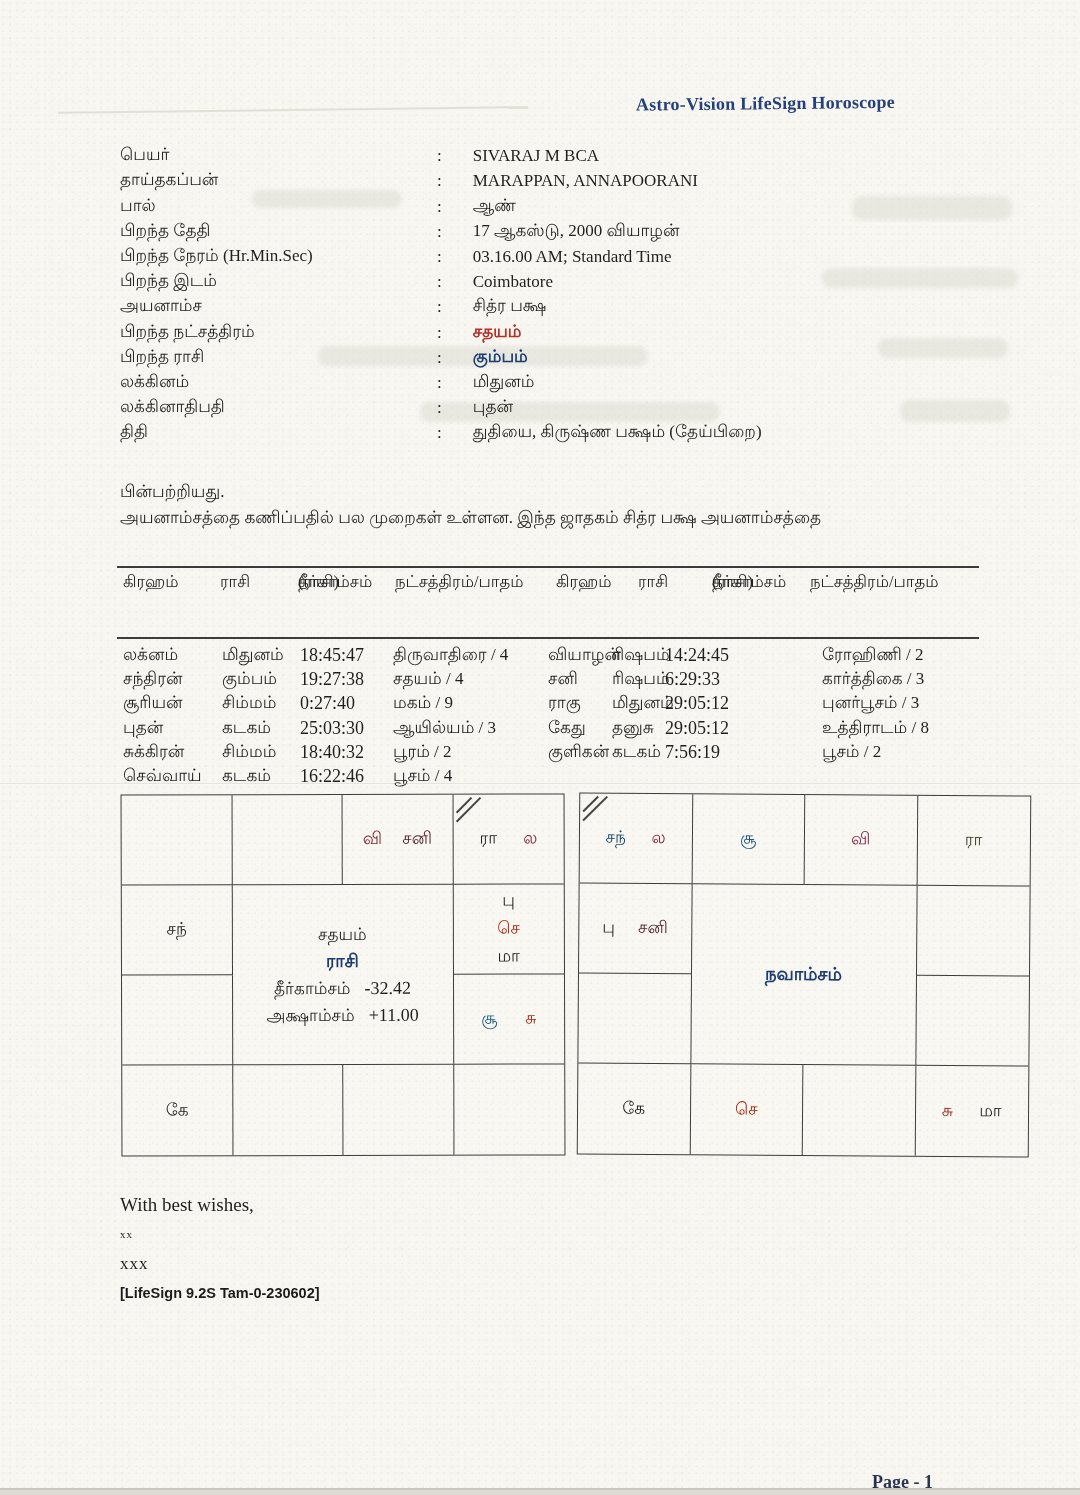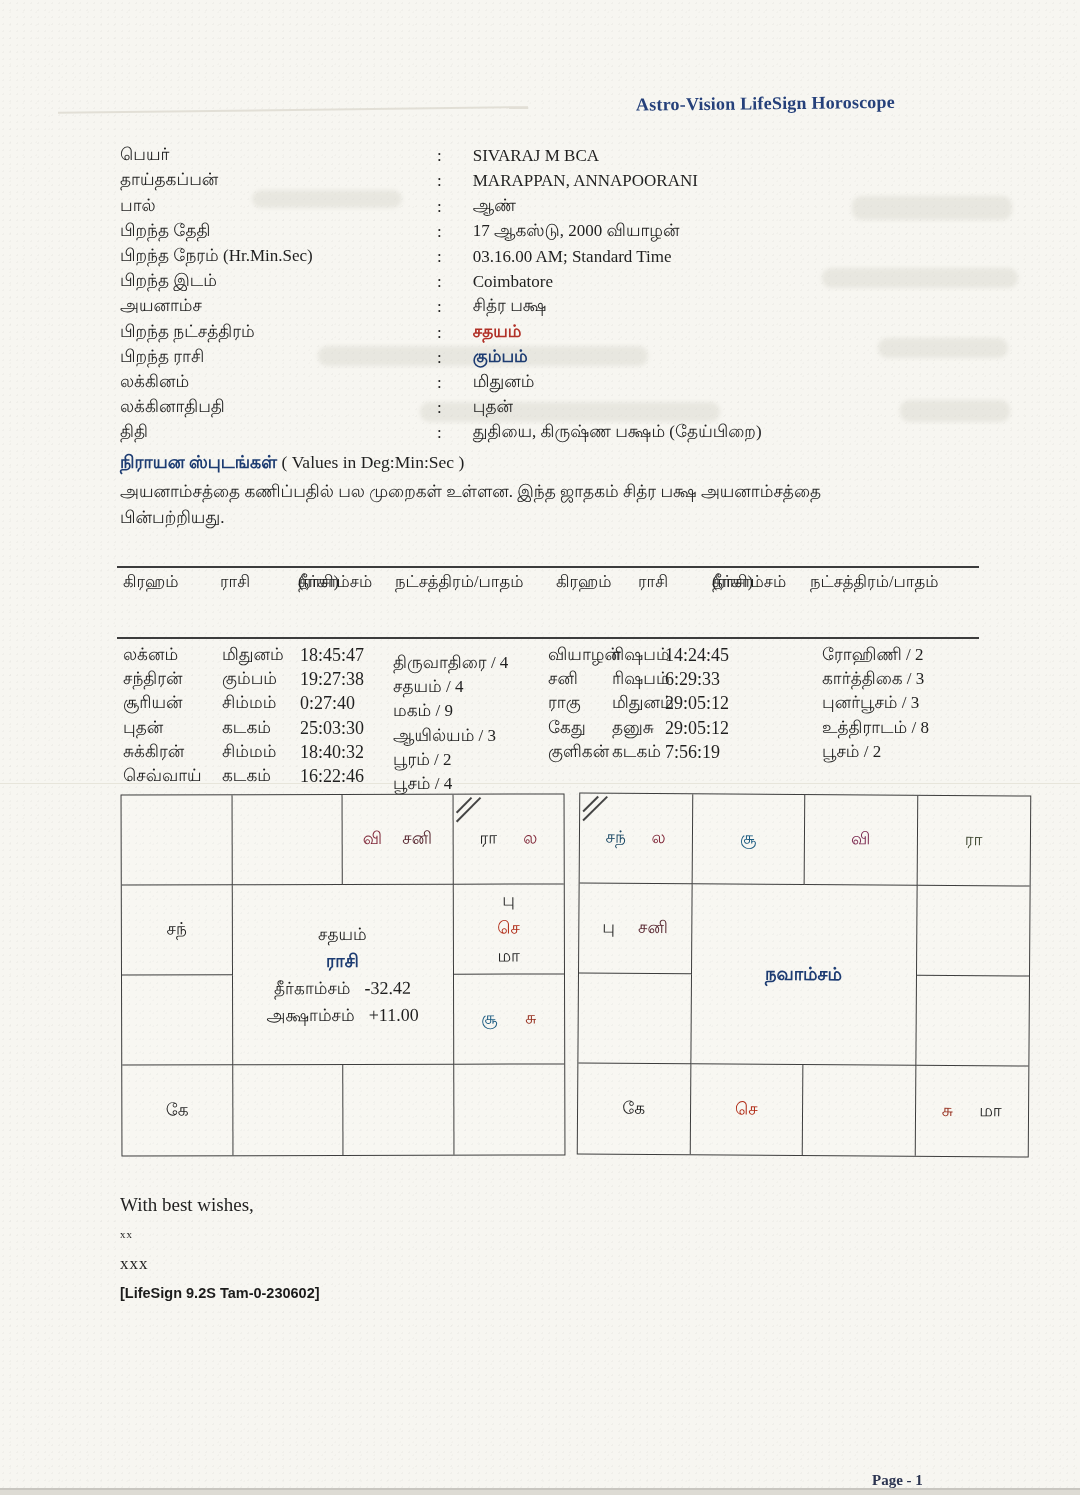--- a/index.html
+++ b/index.html
@@ -49,21 +49,21 @@
   
   .rule{background:#3c3c3c;height:2px;left:117px;width:862px;}
   #rule1{top:566px;}
   #rule2{top:637px;}
   #thead{top:572px;left:100px;width:900px;font-size:16.5px;}
   #thead span{position:absolute;white-space:nowrap;}
   .h-sub{display:block;}
   #tbody{top:645px;left:100px;width:900px;font-size:17px;}
   .trow{position:relative;height:24.2px;}
   .tc{position:absolute;white-space:nowrap;top:0;}
-  .c-g1{left:23px;} .c-r1{left:122px;} .c-d1{left:200px;} .c-n1{left:293px;margin-top:8px;}
+  .c-g1{left:23px;} .c-r1{left:122px;} .c-d1{left:200px;} .c-n1{left:293px;}
   .c-g2{left:448px;} .c-r2{left:512px;} .c-d2{left:565px;} .c-n2{left:722px;}
   .h-g1{left:23px;} .h-r1{left:120px;} .h-d1{left:198px;} .h-n1{left:295px;}
   .h-g2{left:456px;} .h-r2{left:538px;} .h-d2{left:612px;} .h-n2{left:710px;}
   .num{font-size:18px;}
 
   
   .chart{
     display:grid;
     grid-template-columns:repeat(4,1fr);
     grid-template-rows:repeat(4,1fr);
@@ -97,21 +97,21 @@
   .cline{display:flex;gap:14px;}
   .hatch{position:absolute;top:1px;left:1px;width:30px;height:30px;}
   .hatch line{stroke:#444;stroke-width:2;}
 
   
   #dasa-line{top:1166px;left:120px;font-size:17.5px;}
   #wishes{top:1194px;left:120px;font-size:19px;}
   #sig1{top:1228px;left:120px;font-size:11px;letter-spacing:1px;}
   #sig2{top:1254px;left:120px;font-size:17px;letter-spacing:1px;}
   #version{top:1285px;left:120px;font-family:"Liberation Sans",sans-serif;font-weight:bold;font-size:14.5px;color:#1b1b1b;}
-  #page-number{top:1472px;left:872px;font-size:15px;font-weight:bold;color:#2b3450;}
+  #page-number{top:1472px;left:872px;font-size:18px;font-weight:bold;color:#2b3450;}
   #bottom-edge{top:1488px;left:0;width:1080px;height:2px;background:#c8c6c0;}
   #bottom-edge2{top:1490px;left:0;width:1080px;height:5px;background:#dddbd4;}
 
   
   .ghost{
     background:#d7d6cc;border-radius:9px;
     filter:blur(2.2px);opacity:.45;
   }
 </style>
 </head>
@@ -187,27 +187,23 @@
         <span class="dcolon">:</span>
         <span class="dvalue">புதன்</span>
     </div>
     <div class="drow">
       <span class="dlabel">திதி</span>
         <span class="dcolon">:</span>
         <span class="dvalue">துதியை, கிருஷ்ண பக்ஷம் (தேய்பிறை)</span>
     </div>
   </div>
 
-  <div class="abs" id="section-heading">
-    <span class="tam">நிராயன ஸ்புடங்கள்</span>
-    <span>( Values in Deg:Min:Sec )</span>
-  </div>
   <div class="abs" id="para-block">
+    <div>பின்பற்றியது.</div>
     <div>அயனாம்சத்தை கணிப்பதில் பல முறைகள் உள்ளன. இந்த ஜாதகம் சித்ர பக்ஷ அயனாம்சத்தை</div>
-    <div>பின்பற்றியது.</div>
   </div>
 
   <div class="abs rule" id="rule1"></div>
   <div class="abs" id="thead">
     <span class="h-g1">கிரஹம்</span>
     <span class="h-r1">ராசி</span>
     <span class="h-d1">
         <span>தீர்காம்சம்</span>
         <span class="h-sub">(ராசி)</span>
       </span>

